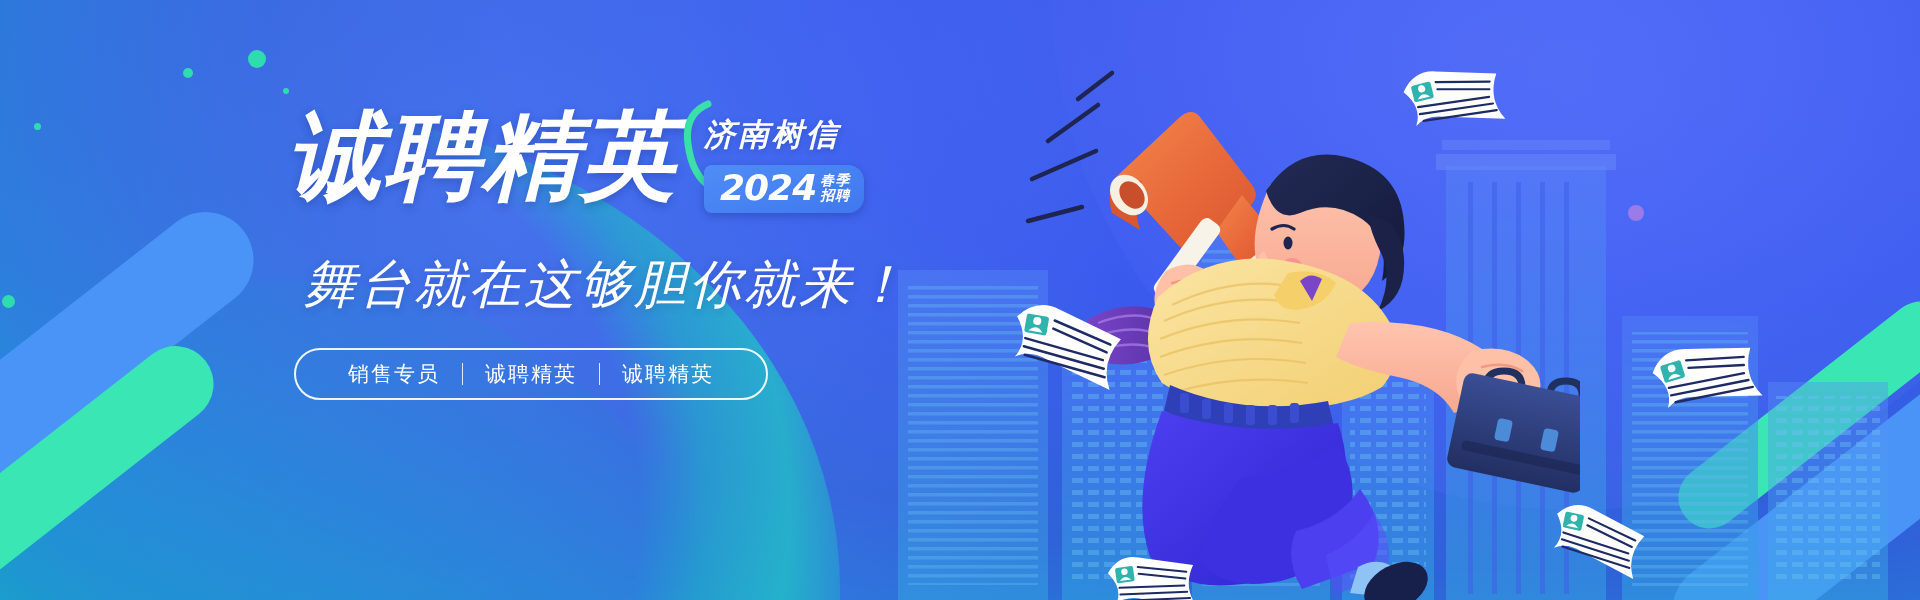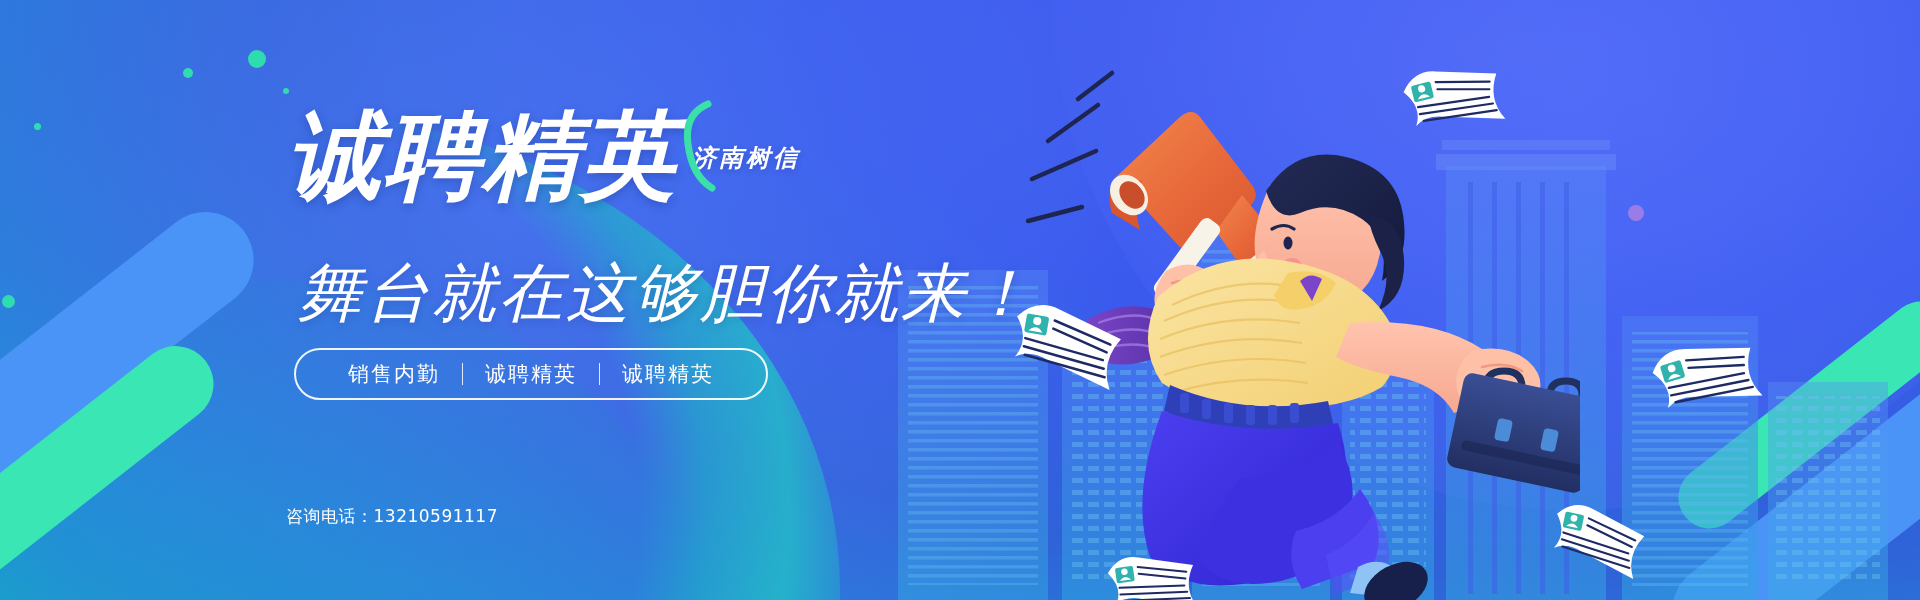--- a/index.html
+++ b/index.html
@@ -72,25 +72,25 @@
   .headline{
     font-size:96px; font-weight:bold; color:#ffffff;
     font-style:italic; letter-spacing:2px; line-height:1.02;
     font-family:"DejaVu Sans","Liberation Sans",sans-serif;
     text-shadow:0 3px 10px rgba(20,40,120,.32);
     white-space:nowrap;
   }
 
   .badge-wrap{ position:relative; margin-left:14px; padding-top:6px; }
   .brand{
-    font-size:24px; color:#ffffff; font-style:italic; font-weight:bold;
+    font-size:31px; color:#ffffff; font-style:italic; font-weight:bold;
     letter-spacing:3px; white-space:nowrap;
     font-family:"DejaVu Sans","Liberation Sans",sans-serif;
     text-shadow:0 2px 6px rgba(20,40,120,.3);
-    margin-top:28px;
+    padding-left:12px;
   }
   .badge{
     position:relative; margin-top:9px; margin-left:12px;
     background:linear-gradient(160deg,#4f8df6 0%,#3f78ef 100%);
     border-radius:8px 16px 16px 8px;
     padding:5px 14px 7px 16px;
     display:flex; align-items:center; gap:4px;
     box-shadow:0 3px 9px rgba(18,36,110,.3);
   }
   .badge-year{
@@ -99,22 +99,22 @@
     font-family:"DejaVu Sans","Liberation Sans",sans-serif;
   }
   .badge-sub{
     display:flex; flex-direction:column; font-style:italic; font-weight:bold;
     font-size:14px; color:#ffffff; line-height:1.08; letter-spacing:1px;
     font-family:"DejaVu Sans","Liberation Sans",sans-serif;
   }
   .badge-swoosh{ position:absolute; left:-16px; top:-10px; }
 
   .subline{
-    position:absolute; left:12px; top:250px;
-    font-size:64px; color:#ffffff; font-style:italic;
+    position:absolute; left:18px; top:250px;
+    font-size:52px; color:#ffffff; font-style:italic;
     letter-spacing:3px; white-space:nowrap;
     font-family:"DejaVu Sans","Liberation Sans",sans-serif;
     text-shadow:0 2px 8px rgba(20,40,120,.25);
   }
 
   .pill{
     position:absolute; left:8px; top:348px;
     border:2px solid rgba(255,255,255,.92);
     border-radius:999px;
     padding:10px 30px;
@@ -426,31 +426,37 @@
   <div class="content">
 
     <div class="headrow">
       <div class="headline">诚聘精英</div>
 
       <div class="badge-wrap">
         <svg class="badge-swoosh" width="40" height="96" viewBox="0 0 40 96">
           <path d="M32 6 Q8 16 12 46 Q16 78 36 90" stroke="#3ae0a8" stroke-width="7" fill="none" stroke-linecap="round"></path>
         </svg>
         <div class="brand">济南树信</div>
+        <div class="badge">
+          <span class="badge-year">2024</span>
+          <span class="badge-sub">
+            <span>春季</span>
+            <span>招聘</span>
+          </span>
+        </div>
       </div>
     </div>
 
     <div class="subline">舞台就在这够胆你就来！</div>
 
     <div class="pill">
-      <span class="pill-item">销售内勤</span>
+      <span class="pill-item">销售专员</span>
       <span class="pill-sep"></span>
       <span class="pill-item">诚聘精英</span>
       <span class="pill-sep"></span>
       <span class="pill-item">诚聘精英</span>
     </div>
 
     <div class="contact">
-      <span>咨询电话：13210591117</span>
     </div>
 
   </div>
 </div>
 
 </body></html>

